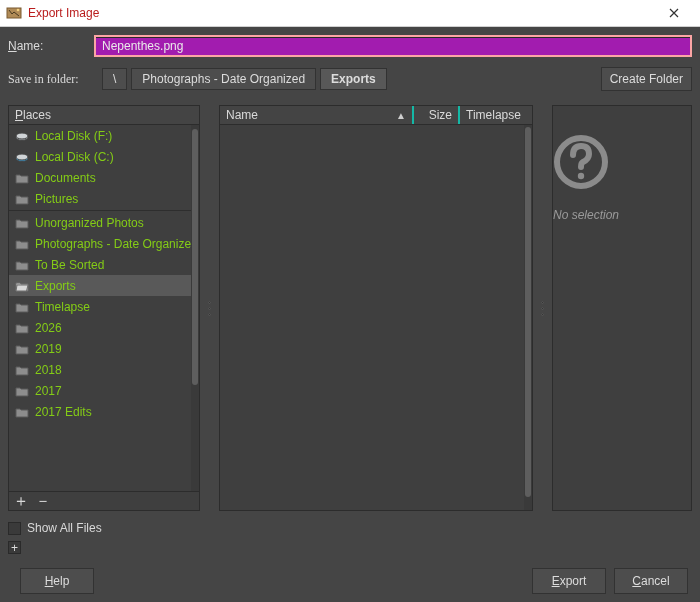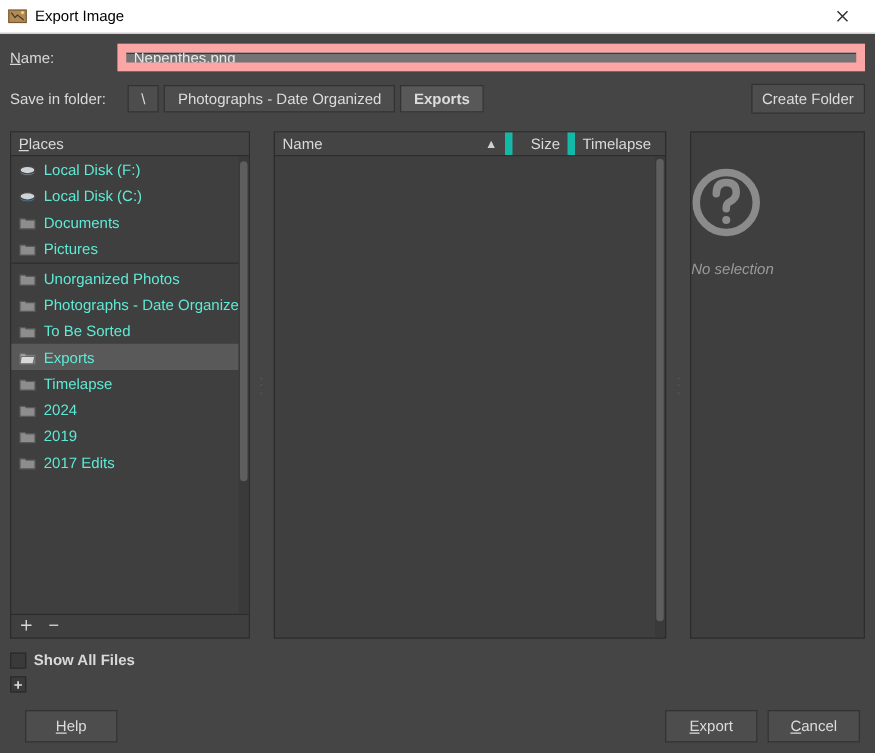--- a/index.html
+++ b/index.html
@@ -27,21 +27,21 @@
     border-bottom: 1px solid #d0d0d0;
   }
   .titlebar .app-icon {
     width: 16px; height: 16px;
     margin-right: 6px;
     display: inline-flex; align-items: center; justify-content: center;
   }
   .titlebar .title-text {
     flex: 1;
     font-size: 12px;
-    color: #000000;
+    color: #b91c1c;
   }
   .titlebar .close-btn {
     width: 40px; height: 26px;
     display: flex; align-items: center; justify-content: center;
     color: #333;
     font-size: 14px;
   }
 
   .body-area {
     flex: 1;
@@ -53,22 +53,22 @@
   .row { display: flex; align-items: center; }
   .label-col {
     width: 82px;
     padding-right: 4px;
     color: #d9d9d9;
   }
   .mnemonic { text-decoration: underline; }
   .text-input {
     flex: 1;
     height: 22px;
-    background: #737373;
-    border: 7px solid #fca5a5;
+    background: #a21caf;
+    border: 2px solid #fca5a5;
     box-shadow: inset 0 1px 0 #2a2a2a;
     color: #eaeaea;
     padding: 0 6px;
     box-sizing: border-box;
     font-size: 12px;
     outline: none;
   }
   .btn {
     background: #4d4d4d;
     border: 1px solid #323232;
@@ -128,21 +128,21 @@
   }
   .scrollbar .thumb {
     position: absolute; left:1px; right:1px;
     background: #5e5e5e;
     border-radius: 3px;
   }
   .list-item {
     display: flex; align-items: center;
     height: 21px;
     padding: 0 6px;
-    color: #5eead4;
+    color: #84cc16;
     gap: 6px;
     white-space: nowrap;
   }
   .list-item.selected { background: #595959; }
   .list-sep {
     height: 1px; background: #2e2e2e; margin: 1px 0;
   }
   .ic {
     width: 14px; height: 14px; display:inline-flex; align-items:center; justify-content:center;
     flex-shrink: 0;
@@ -154,21 +154,21 @@
     padding: 0 4px;
     gap: 6px;
     color: #d9d9d9;
     font-size: 16px;
     line-height: 1;
   }
   .files-panel .header { padding: 0; }
   .files-header-cells { display:flex; width:100%; align-items:stretch; }
   .fh-cell {
     display:flex; align-items:center; padding:0 6px;
-    border-right: 6px solid #14b8a6;
+    border-right: 2px solid #14b8a6;
     height: 18px;
   }
   .fh-name { flex:1; }
   .fh-size { width:32px; justify-content:flex-end; }
   .fh-mod  { width:60px; }
   .sort-arrow { margin-left:auto; font-size:10px; color:#cfcfcf; }
 
   .drag-handle {
     width:7px;
     display:flex; flex-direction:column; align-items:center; justify-content:center;
@@ -186,21 +186,21 @@
   .no-selection {
     margin-top: 18px;
     font-style: italic;
     color: #9a9a9a;
   }
 
   .bottom-options {
     margin-top: 10px;
     display:flex; flex-direction:column; gap:6px;
   }
-  .opt-row { display:flex; align-items:flex-end; gap:6px; color:#d9d9d9;font-weight:bold; }
+  .opt-row { display:flex; align-items:flex-end; gap:6px; color:#d9d9d9; }
   .checkbox {
     width:13px; height:13px; background:#3a3a3a; border:1px solid #2a2a2a; box-sizing:border-box;
   }
   .expander-icon {
     width:13px; height:13px; display:inline-flex; align-items:center; justify-content:center;
     background:#3a3a3a; border:1px solid #2a2a2a; box-sizing:border-box;
     font-size:12px; line-height:1; color:#ddd;
   }
 
   .button-row {
@@ -238,21 +238,21 @@
   </div>
 
   <div class="body-area">
 
     <div class="row">
       <div class="label-col"><span class="mnemonic">N</span>ame:</div>
       <input class="text-input" type="text" value="Nepenthes.png" style="">
     </div>
 
     <div class="path-row">
-      <div class="label-col" style="width:90px;">Save in folder:</div>
+      <div class="label-col" style="width:90px;font-family:Liberation Serif, serif;">Save in folder:</div>
       <div class="path-buttons">
         <div class="btn small path">\</div>
         <div class="btn small path">Photographs - Date Organized</div>
         <div class="btn small path" style="background:#585858;font-weight:600;">Exports</div>
       </div>
       <div class="spacer"></div>
       <div class="btn small" style="height:24px;">Create Folder</div>
     </div>
 
     <div class="main-grid">
@@ -336,29 +336,45 @@
                   </svg>
                 </span>
                 <span>Timelapse</span>
               </div>
               <div class="list-item">
                 <span class="ic">
                   <svg width="14" height="14" viewBox="0 0 14 14">
                     <path d="M1 4h4l1 1h7v7H1z" fill="#8d8d8d" stroke="#5a5a5a"></path>
                   </svg>
                 </span>
-                <span>2024</span>
+                <span>2026</span>
               </div>
               <div class="list-item">
                 <span class="ic">
                   <svg width="14" height="14" viewBox="0 0 14 14">
                     <path d="M1 4h4l1 1h7v7H1z" fill="#8d8d8d" stroke="#5a5a5a"></path>
                   </svg>
                 </span>
                 <span>2019</span>
+              </div>
+              <div class="list-item">
+                <span class="ic">
+                  <svg width="14" height="14" viewBox="0 0 14 14">
+                    <path d="M1 4h4l1 1h7v7H1z" fill="#8d8d8d" stroke="#5a5a5a"></path>
+                  </svg>
+                </span>
+                <span>2018</span>
+              </div>
+              <div class="list-item">
+                <span class="ic">
+                  <svg width="14" height="14" viewBox="0 0 14 14">
+                    <path d="M1 4h4l1 1h7v7H1z" fill="#8d8d8d" stroke="#5a5a5a"></path>
+                  </svg>
+                </span>
+                <span>2017</span>
               </div>
               <div class="list-item">
                 <span class="ic">
                   <svg width="14" height="14" viewBox="0 0 14 14">
                     <path d="M1 4h4l1 1h7v7H1z" fill="#8d8d8d" stroke="#5a5a5a"></path>
                   </svg>
                 </span>
                 <span>2017 Edits</span>
               </div>
             </div>

